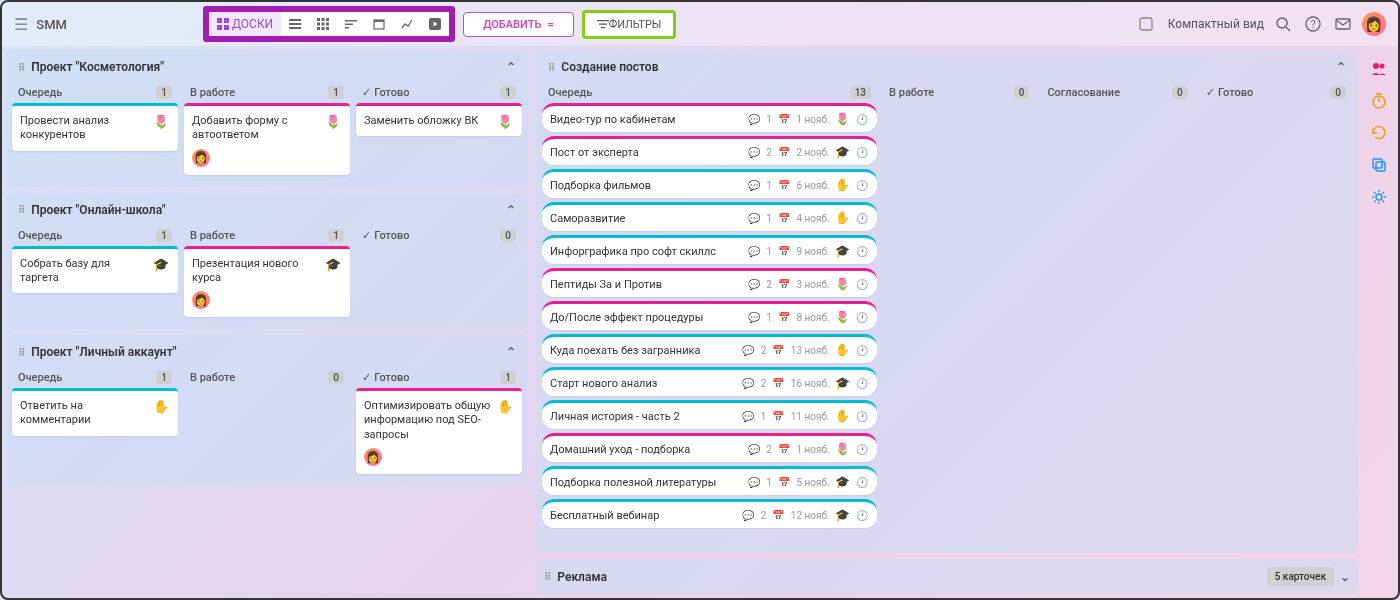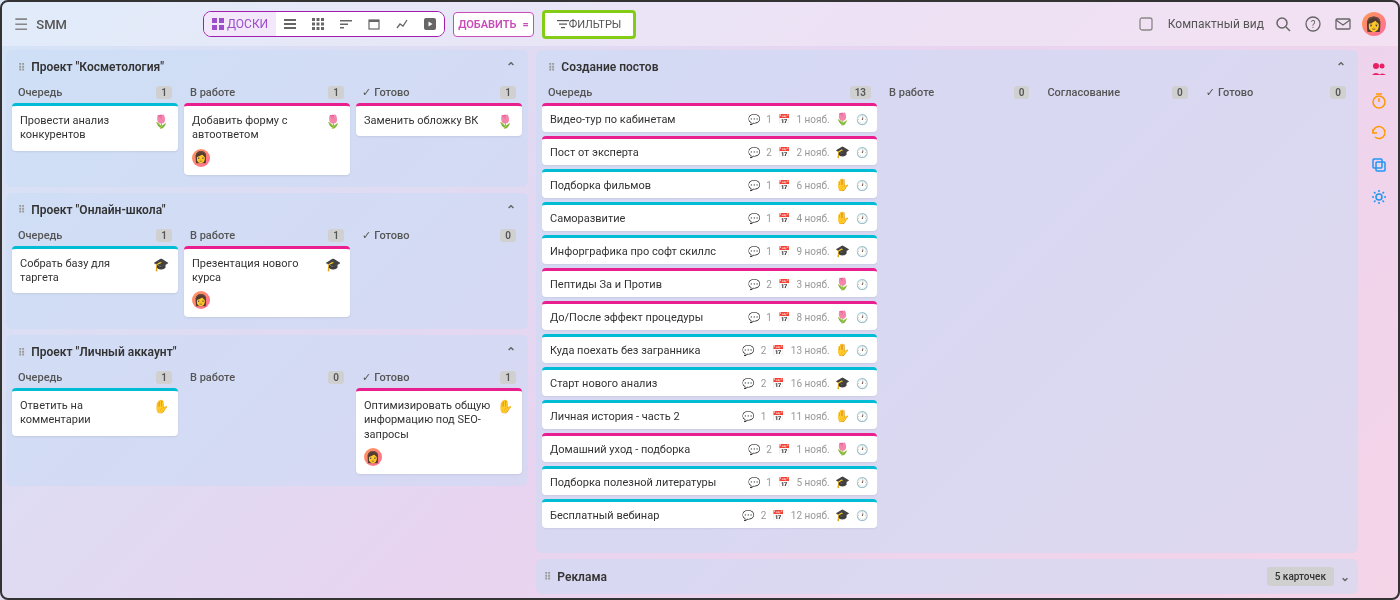--- a/index.html
+++ b/index.html
@@ -1,24 +1,24 @@
 <!DOCTYPE html>
 <html><head>
 <meta charset="utf-8">
 <style>
 *{box-sizing:border-box;margin:0;padding:0;font-family:-apple-system,BlinkMacSystemFont,"Segoe UI",Roboto,sans-serif}
 body{width:1400px;height:600px;overflow:hidden;background:linear-gradient(135deg,#d4e4f7 0%,#e8d4f0 50%,#f5d4e8 100%);border:2px solid #333;border-radius:8px;position:relative}
 .topbar{height:44px;display:flex;align-items:center;padding:0 12px;gap:8px;background:rgba(255,255,255,0.3)}
 .hamburger{color:#888;font-size:16px;cursor:pointer}
 .title{font-size:13px;color:#555;font-weight:500}
 .spacer{flex:1}
-.viewbtns{display:flex;border:1px solid #a21caf;border-radius:8px;overflow:hidden}
+.viewbtns{display:flex;border:6px solid #a21caf;border-radius:3px;overflow:hidden}
 .viewbtn{padding:5px 8px;background:#fff;border:none;cursor:pointer;font-size:12px;color:#666;display:flex;align-items:center;gap:3px}
 .viewbtn.active{background:#f3e8fb;color:#9b4dca}
-.addbtn{border:1px solid #c74db8;color:#c74db8;background:#fff;padding:5px 4px;border-radius:4px;font-size:11px;font-weight:600;cursor:pointer;display:flex;align-items:center;gap:6px}
+.addbtn{border:1px solid #c74db8;color:#c74db8;background:#fff;padding:5px 19px;border-radius:4px;font-size:11px;font-weight:600;cursor:pointer;display:flex;align-items:center;gap:6px}
 .filterbtn{border:3px solid #84cc16;background:#fff;padding:5px 12px;border-radius:4px;font-size:11px;color:#555;cursor:pointer;display:flex;align-items:center;gap:0}
 .compact{display:flex;align-items:center;gap:15px;font-size:12px;color:#555;cursor:pointer}
 .iconbtn{width:22px;height:22px;display:flex;align-items:center;justify-content:center;color:#666;cursor:pointer;font-size:15px}
 .avatar{width:24px;height:24px;border-radius:50%;background:linear-gradient(135deg,#ff9a56,#ff6b9d);display:flex;align-items:center;justify-content:center;font-size:14px}
 .content{display:flex;height:calc(100% - 44px)}
 .leftcol{width:530px;display:flex;flex-direction:column;overflow-y:auto;padding:4px}
 .rightcol{flex:1;display:flex;flex-direction:column;overflow:hidden;padding:4px}
 .sidebar{width:36px;display:flex;flex-direction:column;align-items:center;gap:12px;padding-top:14px}
 .sideicon{width:20px;height:20px;font-size:16px;color:#888;cursor:pointer}
 .sideicon.active{color:#e91e63}
@@ -34,21 +34,21 @@
 .card{background:#fff;border-radius:4px;padding:8px;margin-bottom:6px;position:relative;border-top:3px solid transparent;box-shadow:0 1px 2px rgba(0,0,0,0.08)}
 .card.pink{border-top-color:#e91e8f}
 .card.teal{border-top-color:#00bcd4}
 .cardtitle{font-size:11px;color:#333;line-height:1.3;padding-right:20px}
 .cardicon{position:absolute;right:8px;top:8px;font-size:13px}
 .cardav{width:18px;height:18px;border-radius:50%;background:linear-gradient(135deg,#ff9a56,#ff6b9d);margin-top:6px;font-size:11px;display:flex;align-items:center;justify-content:center}
 .bigboard{flex:1;background:rgba(200,220,245,0.5);border-radius:6px;padding:4px;overflow:hidden;display:flex;flex-direction:column;margin-bottom:6px}
 .bigcols{display:flex;gap:6px;flex:1;overflow:hidden;padding:2px}
 .bigcol{flex:1;min-width:0;overflow-y:auto}
 .bigcol.wide{flex:2.2}
-.row{background:#fff;border-radius:4px;padding:6px 8px;margin-bottom:4px;display:flex;align-items:flex-end;font-size:11px;border-top:3px solid transparent;box-shadow:0 1px 2px rgba(0,0,0,0.06)}
+.row{background:#fff;border-radius:12px;padding:6px 8px;margin-bottom:4px;display:flex;align-items:flex-end;font-size:11px;border-top:3px solid transparent;box-shadow:0 1px 2px rgba(0,0,0,0.06)}
 .row.pink{border-top-color:#e91e8f}
 .row.teal{border-top-color:#00bcd4}
 .rowtitle{flex:1;color:#333}
 .rowmeta{display:flex;align-items:center;gap:6px;font-size:10px;color:#999}
 .rowmeta .emoji{font-size:12px}
 .clock{color:#999}
 .collapsed{background:rgba(200,220,245,0.5);border-radius:6px;padding:8px;display:flex;align-items:center;font-size:12px;font-weight:600;color:#333}
 .collapsed .grip{color:#999;margin-right:6px;font-size:10px}
 .collapsed .count{margin-left:auto;background:#d0d0d0;padding:4px 8px;border-radius:3px;font-size:10px;font-weight:500;margin-right:6px}
 svg{display:block}

